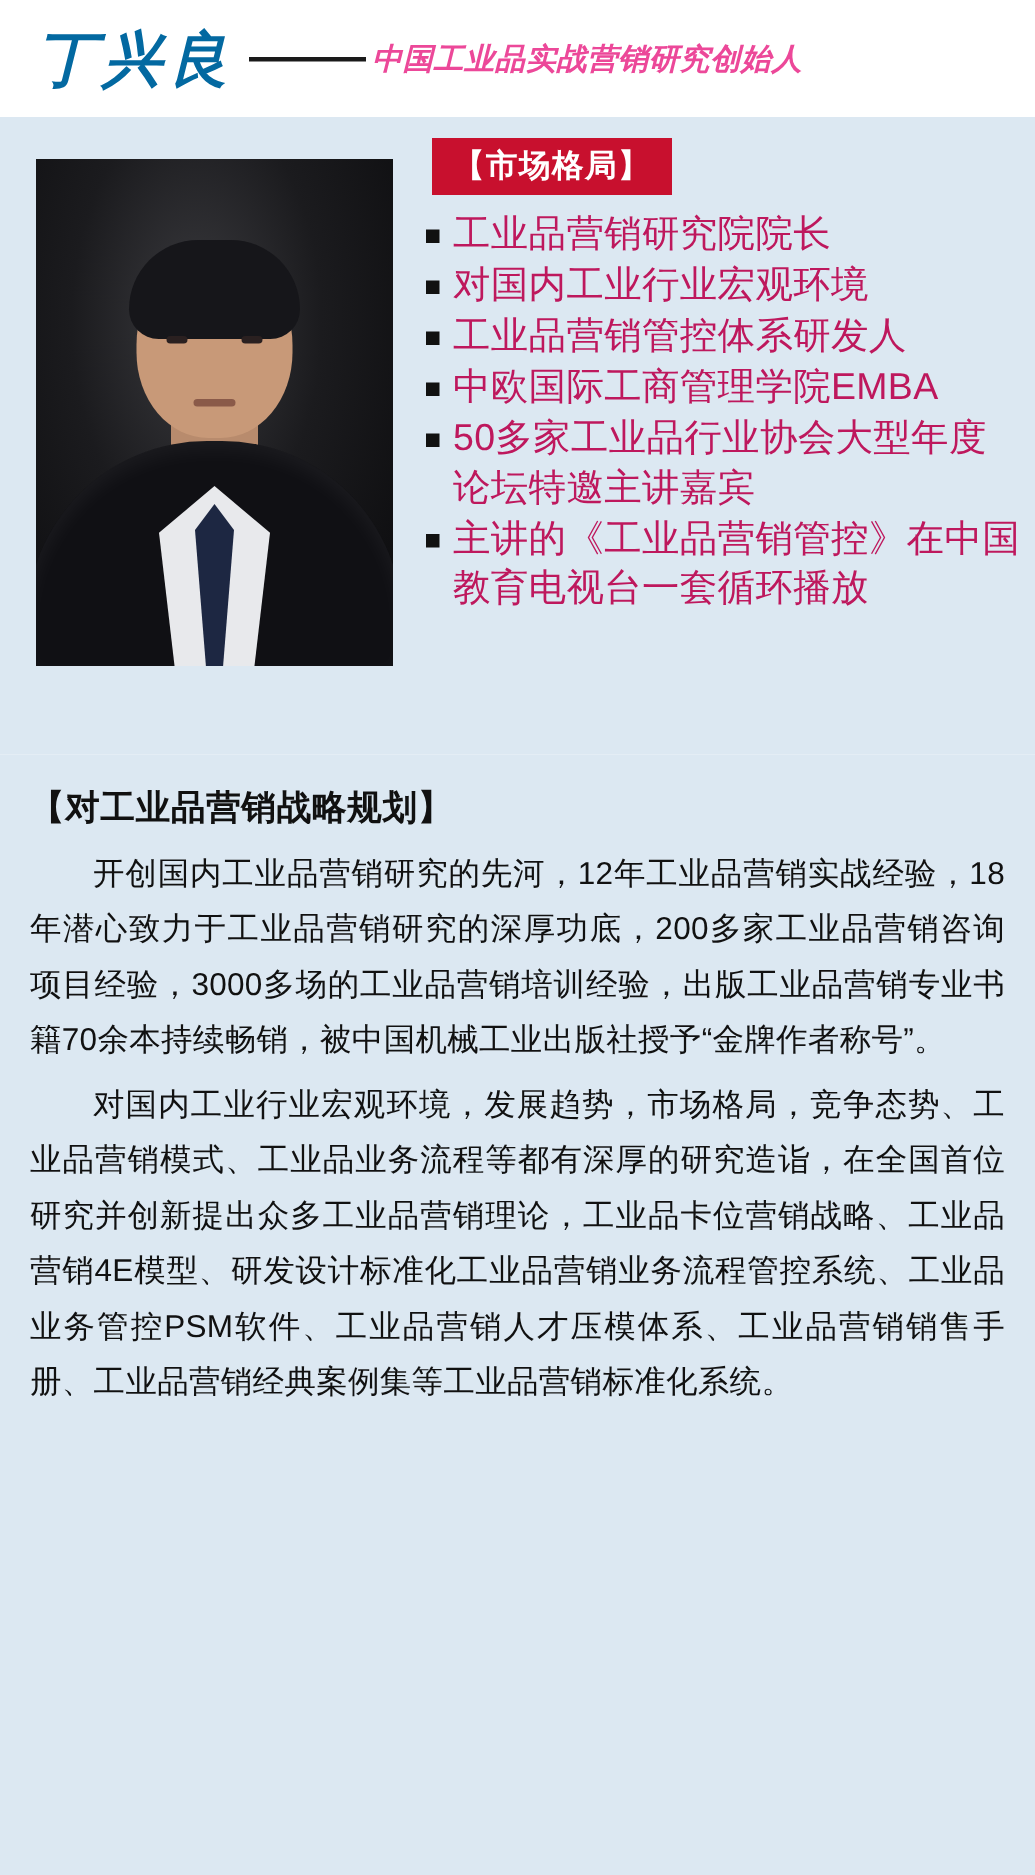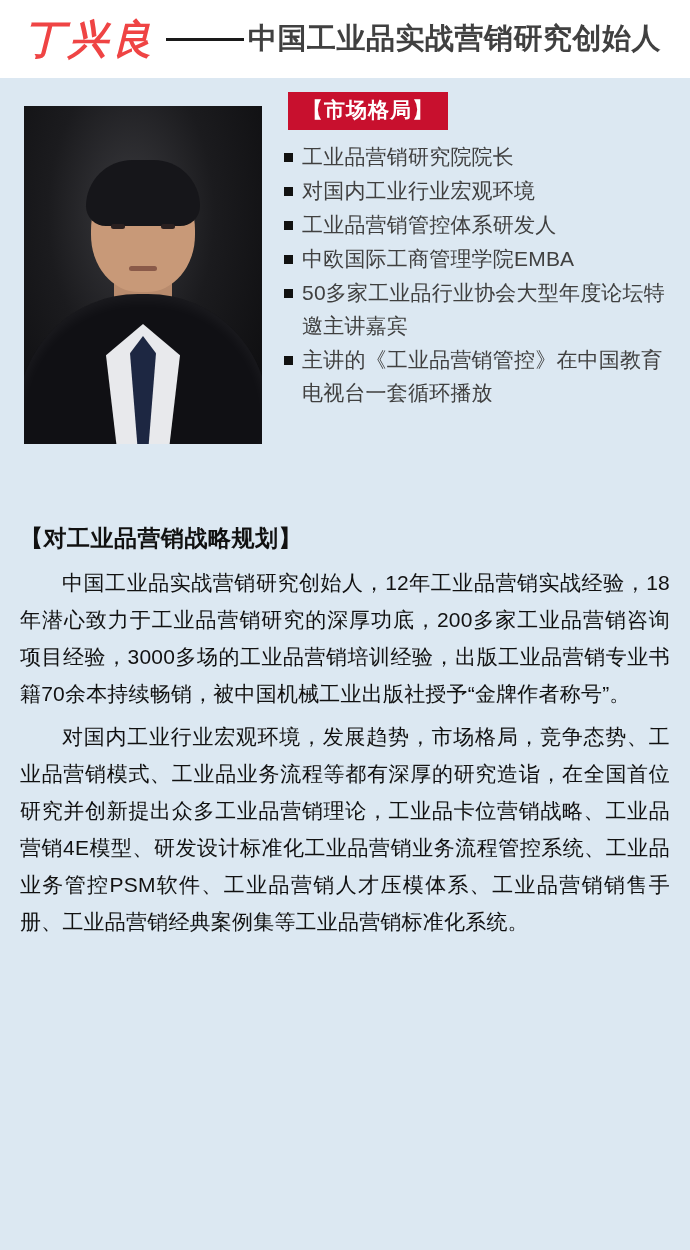--- a/index.html
+++ b/index.html
@@ -29,36 +29,37 @@
     align-items: center;
     padding-left: 24px;
     box-sizing: border-box;
   }
   .header-name {
     font-family: "Liberation Serif", "DejaVu Serif", serif;
     font-size: 40px;
     font-weight: bold;
     font-style: italic;
     letter-spacing: 4px;
-    color: #ef4444;
+    color: #0369a1;
     white-space: nowrap;
   }
   .header-dash {
     flex: 0 0 auto;
     width: 78px;
     height: 3px;
     background: #1a1a1a;
     margin: 0 4px 0 10px;
   }
   .header-title {
-    font-size: 29px;
-    font-weight: bold;
-    color: #404040;
+    font-size: 20px;
+    font-weight: bold;
+    color: #ec4899;
     letter-spacing: 0.5px;
     white-space: nowrap;
+    font-style: italic;
   }
 
   
   .top-section {
     position: relative;
     background: #dce8f2;
     height: 425px;
     box-sizing: border-box;
     padding: 14px 10px 10px 24px;
     display: flex;
@@ -161,23 +162,23 @@
     margin-bottom: 10px;
     margin-left: 4px;
   }
   ul.honor-list {
     list-style: none;
     margin: 0;
     padding: 0;
   }
   ul.honor-list li {
     position: relative;
-    font-size: 21px;
+    font-size: 25px;
     line-height: 33px;
-    color: #404040;
+    color: #be185d;
     padding-left: 18px;
     margin-bottom: 1px;
     letter-spacing: 0.2px;
   }
   ul.honor-list li .sq {
     position: absolute;
     left: 0;
     top: 13px;
     width: 9px;
     height: 9px;
@@ -261,17 +262,17 @@
         <li>
           <span class="sq"></span>
           <span>主讲的《工业品营销管控》在中国教育电视台一套循环播放</span>
         </li>
       </ul>
     </div>
   </div>
 
   <div class="bottom-section">
     <div class="exp-title">【对工业品营销战略规划】</div>
-    <p class="exp-para">中国工业品实战营销研究创始人，12年工业品营销实战经验，18年潜心致力于工业品营销研究的深厚功底，200多家工业品营销咨询项目经验，3000多场的工业品营销培训经验，出版工业品营销专业书籍70余本持续畅销，被中国机械工业出版社授予“金牌作者称号”。</p>
+    <p class="exp-para">开创国内工业品营销研究的先河，12年工业品营销实战经验，18年潜心致力于工业品营销研究的深厚功底，200多家工业品营销咨询项目经验，3000多场的工业品营销培训经验，出版工业品营销专业书籍70余本持续畅销，被中国机械工业出版社授予“金牌作者称号”。</p>
     <p class="exp-para">对国内工业行业宏观环境，发展趋势，市场格局，竞争态势、工业品营销模式、工业品业务流程等都有深厚的研究造诣，在全国首位研究并创新提出众多工业品营销理论，工业品卡位营销战略、工业品营销4E模型、研发设计标准化工业品营销业务流程管控系统、工业品业务管控PSM软件、工业品营销人才压模体系、工业品营销销售手册、工业品营销经典案例集等工业品营销标准化系统。</p>
   </div>
 
 </div>
 
 </body></html>

